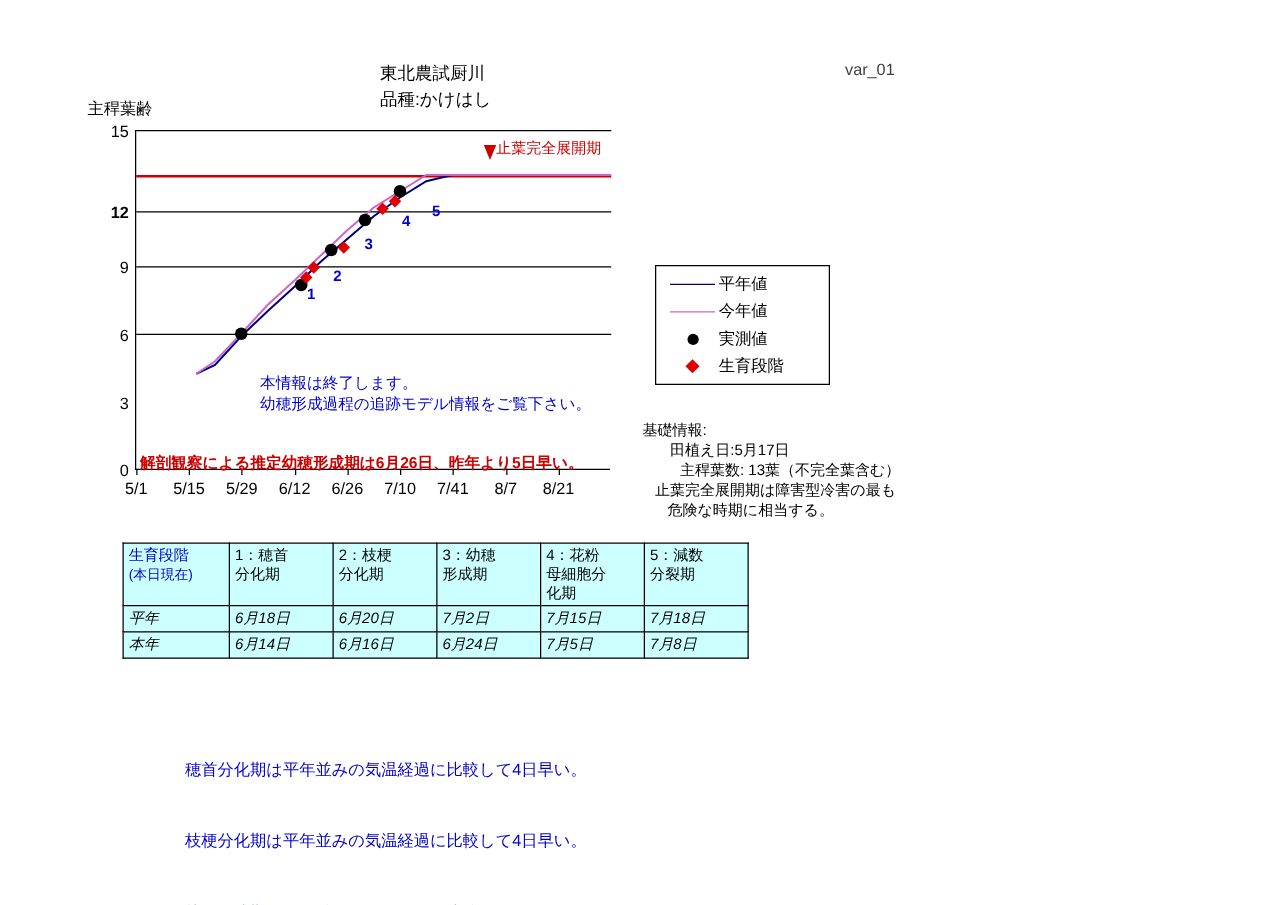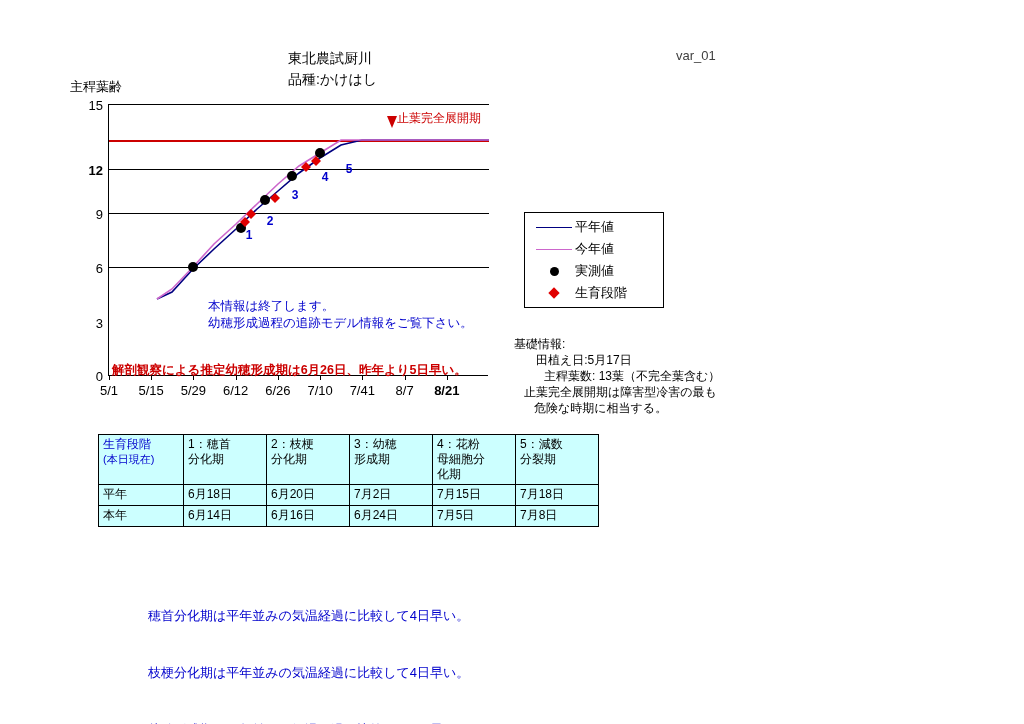--- a/index.html
+++ b/index.html
@@ -13,21 +13,21 @@
     position: relative;
     font-family: "Liberation Sans", sans-serif;
     font-size: 12px;
     color: #000000;
     overflow: hidden;
   }
   .abs { position: absolute; }
 
   
   #chart-title {
-    left: 288px; top: 48px;
+    left: 304px; top: 48px;
     font-size: 14px;
     line-height: 21px;
     white-space: pre;
     color: #000;
   }
   #var-label {
     left: 676px; top: 48px;
     font-size: 13px;
     color: #404040;
   }
@@ -182,21 +182,21 @@
     width: 76px;
   }
   #stage-table td.col-hdr {
     color: #000;
     width: 74px;
   }
   #stage-table td.row-hdr {
     color: #000;
     text-align: left;
   }
-  #stage-table tr.data-row td { height: 16px; }
+  #stage-table tr.data-row td { height: 16px; font-style: italic; }
 
   
   #bottom-notes {
     left: 148px; top: 568px;
     color: #0000cc;
     font-size: 13px;
     line-height: 19px;
     white-space: pre;
   }
 </style>
@@ -242,21 +242,21 @@
   <div class="xtick" style="left:337.8px;"></div>
 
   <div class="xtick-label" style="left:0px;">5/1</div>
   <div class="xtick-label" style="left:42.2px;">5/15</div>
   <div class="xtick-label" style="left:84.4px;">5/29</div>
   <div class="xtick-label" style="left:126.7px;">6/12</div>
   <div class="xtick-label" style="left:168.9px;">6/26</div>
   <div class="xtick-label" style="left:211.1px;">7/10</div>
   <div class="xtick-label" style="left:253.3px;">7/41</div>
   <div class="xtick-label" style="left:295.6px;">8/7</div>
-  <div class="xtick-label" style="left:337.8px;font-weight:bold;">8/21</div>
+  <div class="xtick-label" style="left:337.8px;">8/21</div>
 
   <div id="threshold-line" style="left:0px; top:36.3px; width:380px;"></div>
   <div id="threshold-arrow" style="left:278px; top:12px;
       border-left:5px solid transparent;border-right:5px solid transparent;border-top:12px solid #cc0000;"></div>
   <div id="threshold-label" style="left:288px; top:6px;">止葉完全展開期</div>
 
   <svg class="abs" style="left:0;top:0;" width="380" height="272" viewBox="0 0 380 272">
 
     <polyline fill="none" stroke="#000080" stroke-width="1.6" points="48,195 63,188 84,165 105,145 127,125 148,105 169,87 190,69 211,54 232,41 253,36 380,36"></polyline>
 

